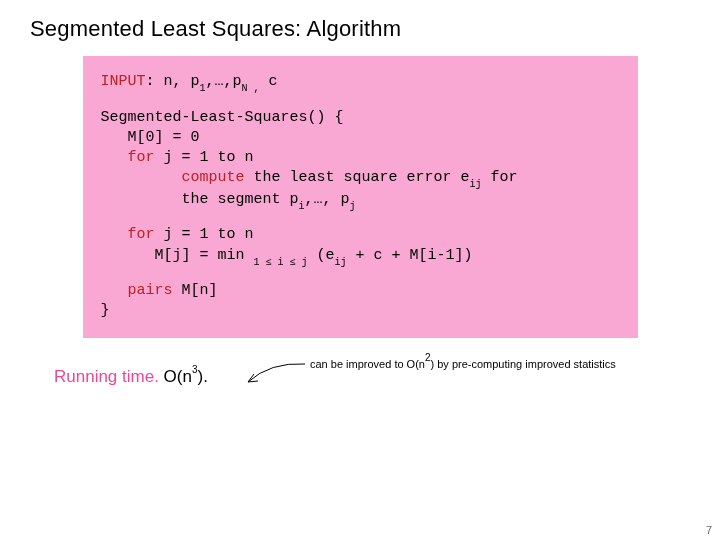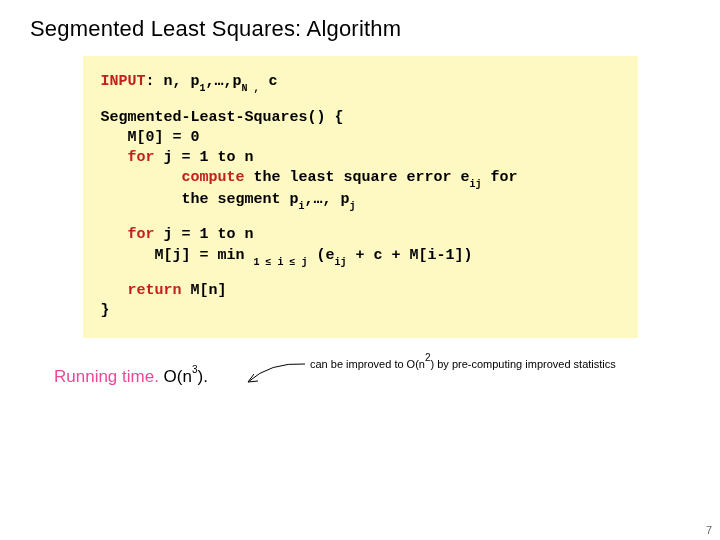--- a/index.html
+++ b/index.html
@@ -21,30 +21,29 @@
     padding: 10px 30px 0 30px;
   }
   .title {
     font-size: 22px;
     color: #000;
     margin: 6px 0 14px 0;
     font-weight: normal;
     letter-spacing: 0.2px;
   }
   .codebox {
-    background: #fef9c3;
+    background: #f9a8d4;
     margin: 0 auto;
     width: 555px;
     padding: 16px 18px 16px 18px;
     font-family: "Courier New", monospace;
     font-size: 15px;
     line-height: 1.35;
     color: #000;
     box-sizing: border-box;
-    font-weight: bold;
   }
   .codebox .blank { height: 14px; }
   .kw { color: #c02020; }
   .sub { font-size: 10px; vertical-align: sub; position: relative; top: 2px; }
   .sup { font-size: 10px; vertical-align: super; position: relative; top: -2px; }
   .codeline { white-space: pre; }
   .note-area {
     position: relative;
     margin-top: 28px;
     padding-left: 24px;
@@ -106,21 +105,21 @@
     <div class="blank"></div>
     <div class="codeline">Segmented-Least-Squares() {</div>
     <div class="codeline">   <span>M[0] = 0</span></div>
     <div class="codeline">   <span class="kw">for</span><span> j = 1 to n</span></div>
     <div class="codeline">         <span class="kw">compute</span><span> the least square error e</span><span class="sub">ij</span><span> for</span></div>
     <div class="codeline">         <span>the segment p</span><span class="sub">i</span><span>,…, p</span><span class="sub">j</span></div>
     <div class="blank"></div>
     <div class="codeline">   <span class="kw">for</span><span> j = 1 to n</span></div>
     <div class="codeline">      <span>M[j] = min </span><span class="sub">1 ≤ i ≤ j</span><span> (e</span><span class="sub">ij</span><span> + c + M[i-1])</span></div>
     <div class="blank"></div>
-    <div class="codeline">   <span class="kw">return</span><span> M[n]</span></div>
+    <div class="codeline">   <span class="kw">pairs</span><span> M[n]</span></div>
     <div class="codeline">}</div>
   </div>
 
   <div class="note-area">
 
     <svg class="arrow-svg" viewBox="0 0 70 30">
       <path d="M65 4 Q30 2 8 22" stroke="#000" stroke-width="1" fill="none"></path>
       <path d="M8 22 L14 14 M8 22 L18 21" stroke="#000" stroke-width="1" fill="none"></path>
     </svg>
 

